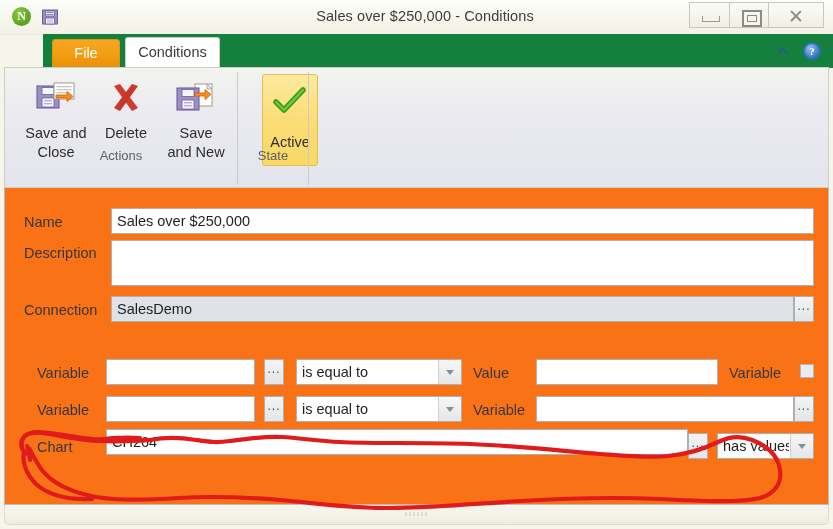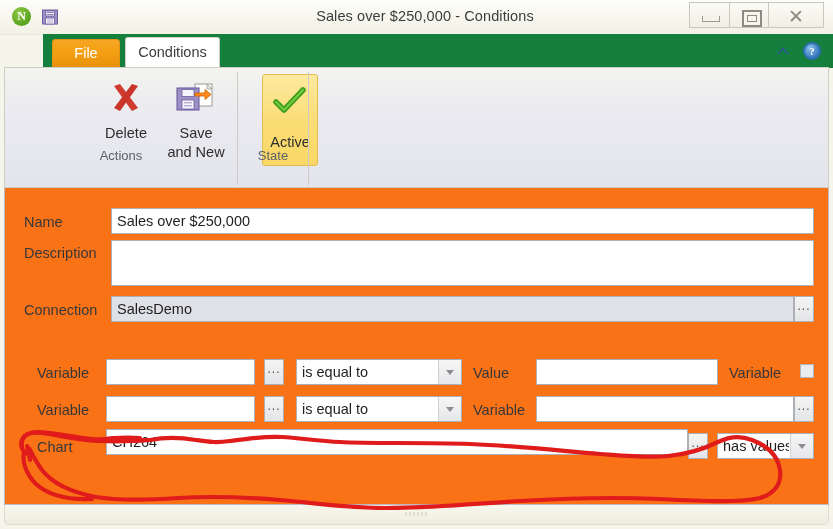--- a/index.html
+++ b/index.html
@@ -286,20 +286,38 @@
         <path d="M2 8 L7 2.5 L12 8" fill="none" stroke="#2b5797" stroke-width="1.6"></path>
       </svg>
     </div>
     <div id="help-btn">?</div>
   </div>
 
   <div id="ribbon">
 
     <div class="rib-group" style="left:0; width:232px;">
 
+      <div class="rib-btn" style="left:8px; top:8px; width:86px; height:90px;">
+        <div style="height:42px;padding-top:6px;">
+          <svg width="40" height="36" viewBox="0 0 40 36">
+            <rect x="1" y="4" width="22" height="22" fill="#9b8fc4" stroke="#6d5fa0" stroke-width="1.1"></rect>
+            <rect x="6" y="5.5" width="12" height="7" fill="#f6f5fb" stroke="#6d5fa0" stroke-width="0.8"></rect>
+            <rect x="6" y="16" width="12" height="9" fill="#f6f5fb" stroke="#6d5fa0" stroke-width="0.8"></rect>
+            <rect x="8" y="18" width="8" height="1.4" fill="#b7aed4"></rect>
+            <rect x="8" y="21" width="8" height="1.4" fill="#b7aed4"></rect>
+            <rect x="18" y="1" width="20" height="16" fill="#ffffff" stroke="#9b9a92" stroke-width="1"></rect>
+            <rect x="20.5" y="4" width="15" height="1.3" fill="#c7c6be"></rect>
+            <rect x="20.5" y="7" width="15" height="1.3" fill="#c7c6be"></rect>
+            <rect x="20.5" y="10" width="11" height="1.3" fill="#c7c6be"></rect>
+            <path d="M20 13 L31 13 L31 9.5 L37 14.5 L31 19.5 L31 16 L20 16 Z" fill="#ff8a1f" stroke="#cc6a00" stroke-width="0.9"></path>
+          </svg>
+        </div>
+        <div class="lbl">Save and</div>
+        <div class="lbl">Close</div>
+      </div>
 
       <div class="rib-btn" style="left:85px; top:8px; width:72px; height:90px;">
         <div style="height:42px;padding-top:6px;">
           <svg width="36" height="34" viewBox="0 0 36 34">
             <path d="M6 4 L12 2 L30 26 L24 29 Z" fill="#d13b2e"></path>
             <path d="M30 4 L24 2 L6 26 L12 29 Z" fill="#c9352a"></path>
           </svg>
         </div>
         <div class="lbl">Delete</div>
         <div class="lbl"></div>

